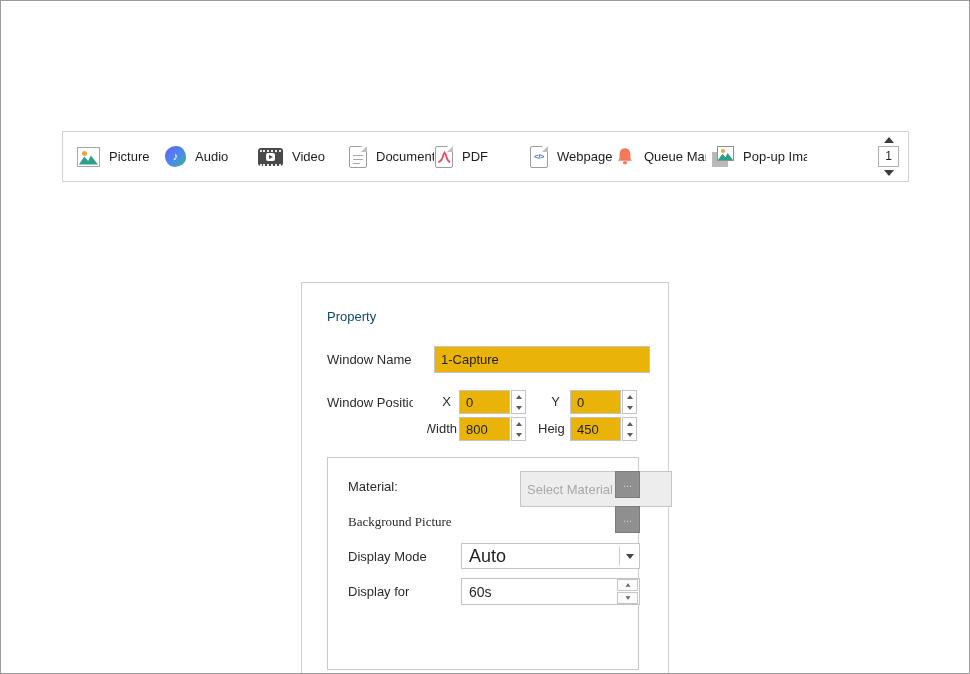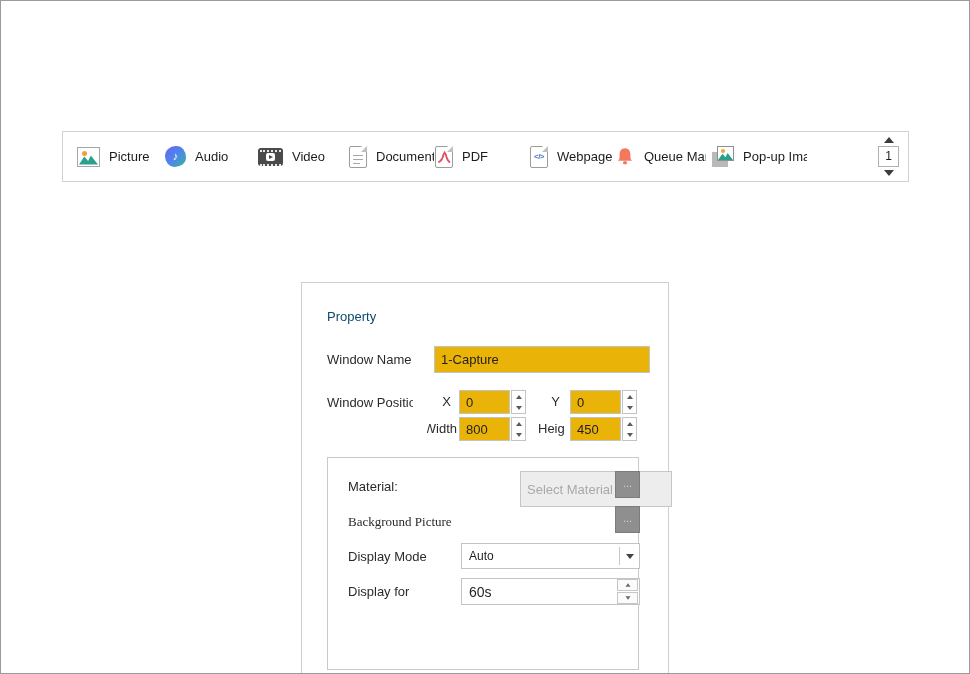--- a/index.html
+++ b/index.html
@@ -108,21 +108,21 @@
   .g-lbl { position:absolute; left:20px; font-size:13px; color:#2b2b2b; white-space:nowrap; overflow:hidden; }
   .g-lbl.mat { top:21px; } .g-lbl.bg { top:56px; width:113px;font-family:Liberation Serif, serif; } .g-lbl.cm { top:91px; } .g-lbl.df { top:126px; }
   .g-input { position:absolute; left:152px; width:152px; height:36px;margin-left:40px; }
   .g-input.mat { top:13px; } .g-input.bg { top:48px; }
   .dots-btn { position:absolute; left:287px; width:25px; height:27px; background:#8f8f8f; border:1px solid #7c7c7c;
       color:#cfcfcf; font-size:11px; text-align:center; line-height:22px; cursor:pointer; }
   .dots-btn.mat { top:13px; } .dots-btn.bg { top:48px; }
 
   .dropdown { position:absolute; left:133px; top:85px; width:179px; height:26px; border:1px solid #c3c3c3;
       background:#fff; display:flex; align-items:center; cursor:pointer; }
-  .dropdown .val { flex:1; padding-left:7px; font-size:12px; }
+  .dropdown .val { flex:1; padding-left:7px; font-size:18px; }
   .dropdown .sep { width:1px; height:18px; background:#c9c9c9; }
   .dropdown .arr { width:19px; display:flex; align-items:center; justify-content:center; }
   .dropdown .arr i { width:0; height:0; border-left:4px solid transparent; border-right:4px solid transparent;
       border-top:5px solid #444; }
 
   .num-updown { position:absolute; left:133px; top:120px; width:179px; height:27px; border:1px solid #c3c3c3; background:#fff; }
   .num-updown .val { position:absolute; left:7px; top:5px; font-size:14px; }
   .ud-btn { position:absolute; right:1px; width:21px; height:12px; border:1px solid #c6c6c6; background:#fbfbfb;
       display:flex; align-items:center; justify-content:center; cursor:pointer; }
   .ud-btn.up { top:0px; } .ud-btn.down { bottom:0px; }

